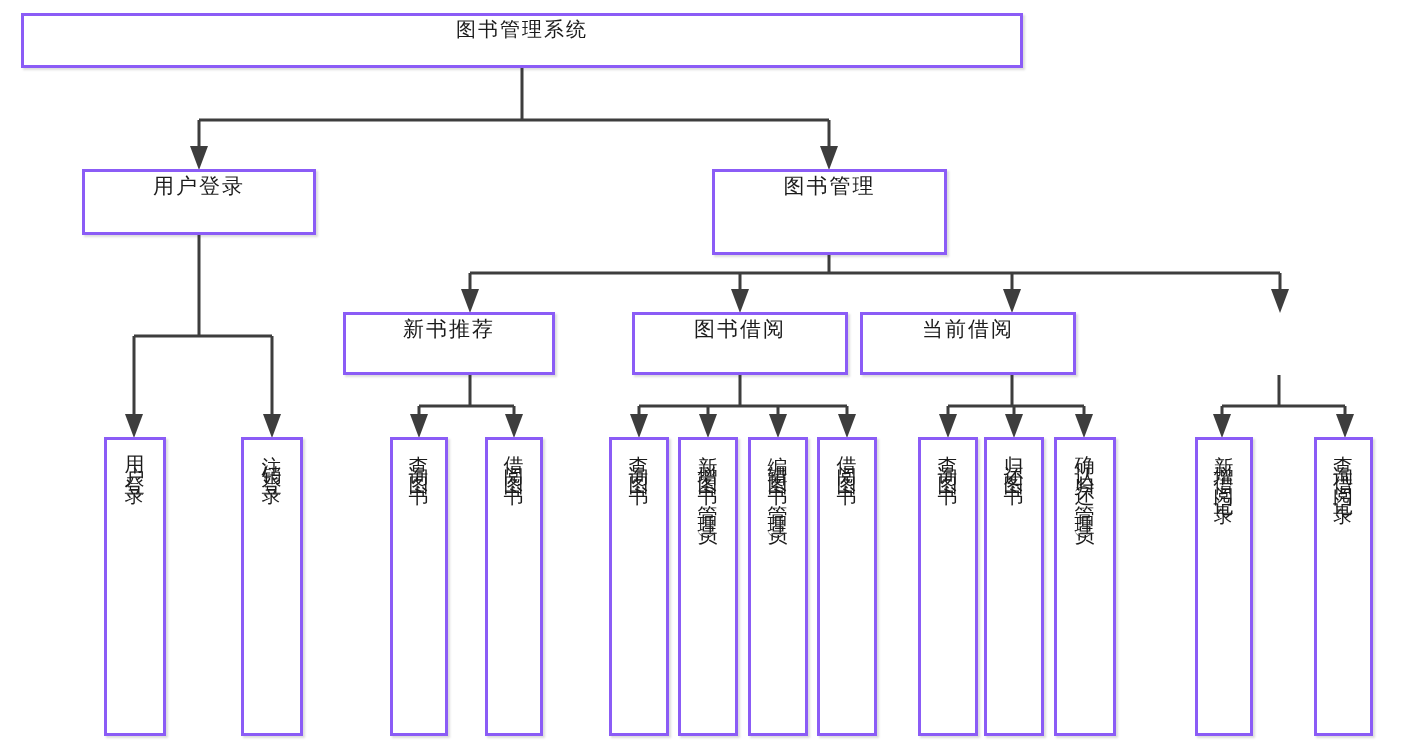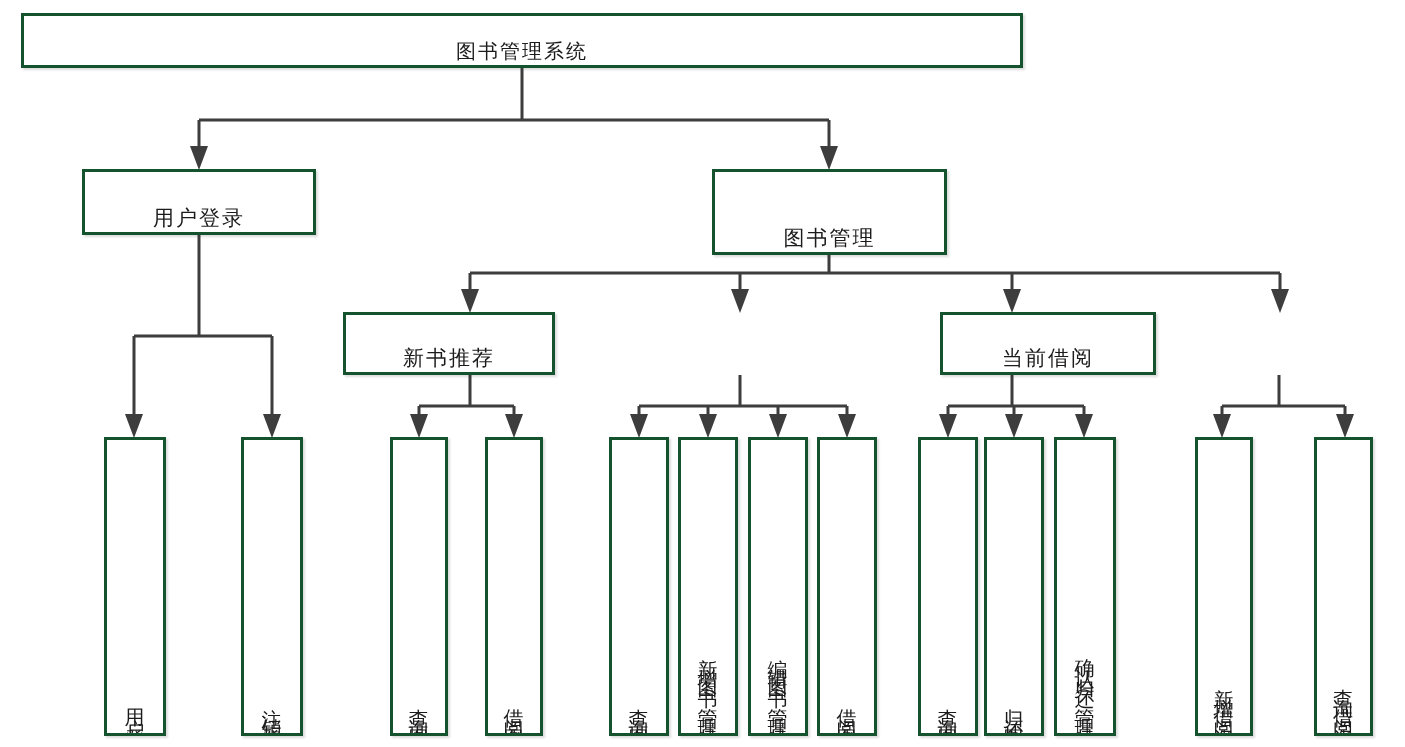--- a/index.html
+++ b/index.html
@@ -20,24 +20,24 @@
     left: 0;
     top: 0;
     width: 1405px;
     height: 747px;
     z-index: 1;
   }
   .box {
     position: absolute;
     box-sizing: border-box;
     background: #ffffff;
-    border: 3px solid #14532d;
+    border: 3px solid #8b5cf6;
     box-shadow: 2px 2px 2px rgba(60,60,60,0.18);
     display: flex;
-    align-items: flex-end;
+    align-items: flex-start;
     justify-content: center;
     z-index: 2;
   }
   .hlabel {
     color: #1b1b1b;
     font-size: 21px;
     letter-spacing: 2px;
     white-space: nowrap;
   }
   .root .hlabel { font-size: 20px; }
@@ -118,21 +118,24 @@
   <div class="box" style="left:82px; top:169px; width:234px; height:66px">
     <span class="hlabel">用户登录</span>
   </div>
   <div class="box" style="left:712px; top:169px; width:235px; height:86px">
     <span class="hlabel">图书管理</span>
   </div>
 
   <div class="box" style="left:343px; top:312px; width:212px; height:63px">
     <span class="hlabel">新书推荐</span>
   </div>
-  <div class="box" style="left:940px; top:312px; width:216px; height:63px">
+  <div class="box" style="left:632px; top:312px; width:216px; height:63px">
+    <span class="hlabel">图书借阅</span>
+  </div>
+  <div class="box" style="left:860px; top:312px; width:216px; height:63px">
     <span class="hlabel">当前借阅</span>
   </div>
 
   <div class="box leaf" style="left:104px; top:437px; width:62px; height:299px">
     <span class="vlabel">用户登录</span>
   </div>
   <div class="box leaf" style="left:241px; top:437px; width:62px; height:299px">
     <span class="vlabel">注销登录</span>
   </div>
 

